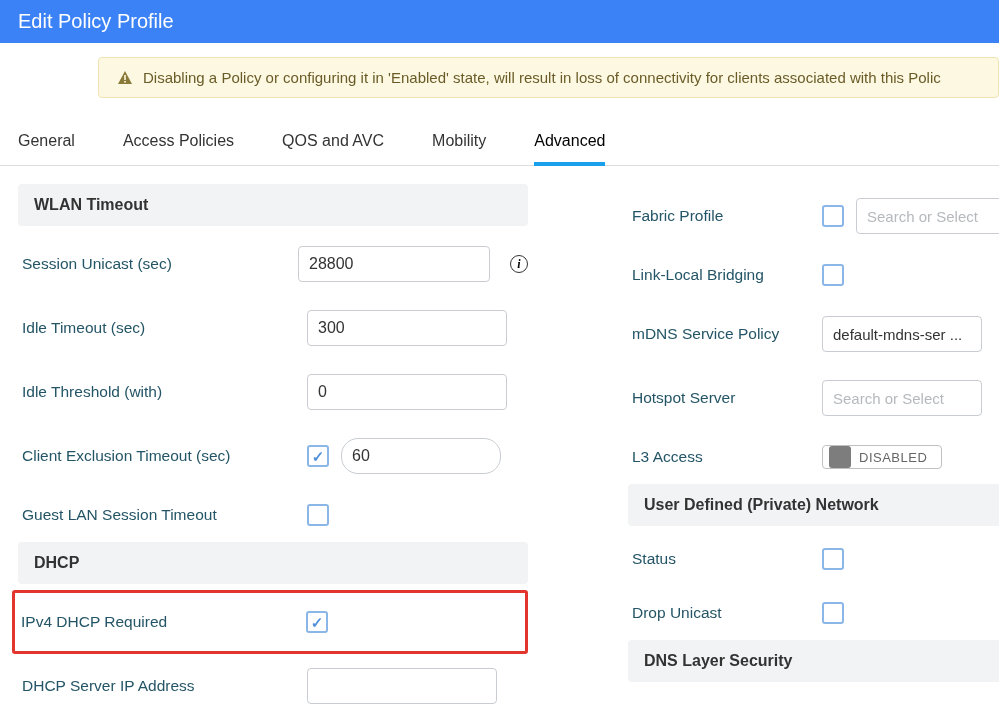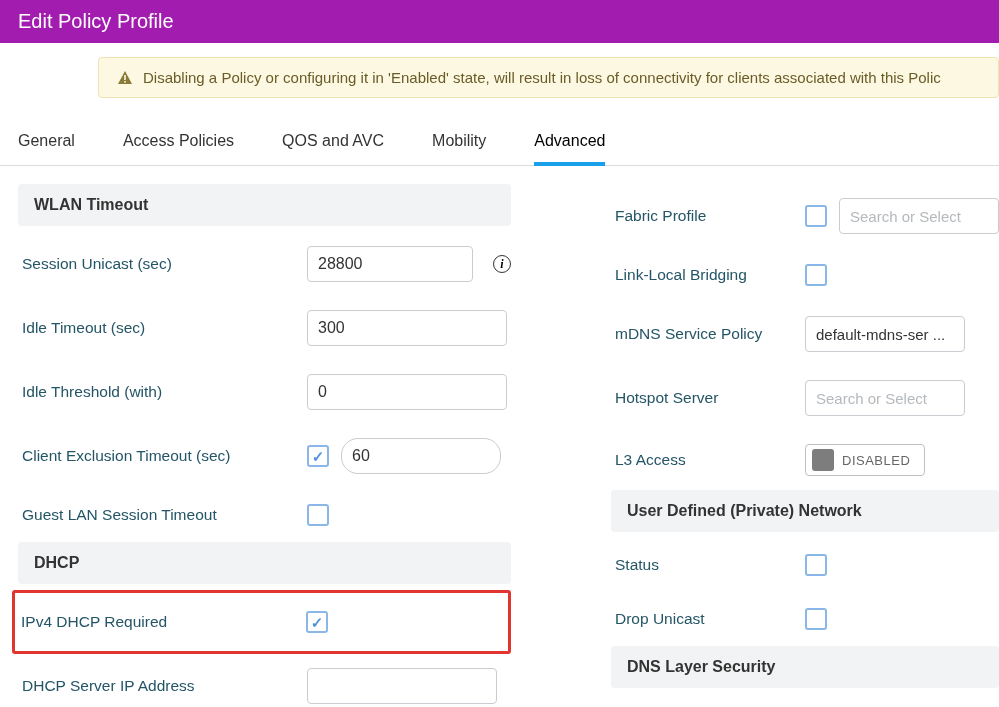--- a/index.html
+++ b/index.html
@@ -1,40 +1,40 @@
 <!DOCTYPE html>
 <html><head>
 <meta charset="utf-8">
 <style>
   * { box-sizing: border-box; margin: 0; padding: 0; }
   body { font-family: -apple-system, BlinkMacSystemFont, "Segoe UI", Arial, sans-serif; background: #fff; overflow: hidden; width: 999px; }
-  .titlebar { background: #a21caf; color: #fff; padding: 10px 18px; font-size: 20px; font-weight: 400; }
+  .titlebar { background: #3b82f6; color: #fff; padding: 10px 18px; font-size: 20px; font-weight: 400; }
   .alert { margin: 14px 0 0 98px; background: #fdf8e2; border: 1px solid #f0e3b1; border-radius: 4px; padding: 11px 18px; color: #6a5c28; font-size: 15px; display: flex; align-items: center; gap: 10px; }
   .alert svg { flex-shrink: 0; }
   .tabs { display: flex; gap: 48px; padding: 34px 0 0 18px; border-bottom: 1px solid #dcdcdc; }
   .tab { color: #333; font-size: 16px; padding: 0 0 12px 0; cursor: pointer; }
   .tab.active { color: #000; font-weight: 500; border-bottom: 4px solid #1aa0ea; margin-bottom: -1px; }
   .content { display: flex; padding: 18px 0 0 18px; gap: 100px; }
   .col { flex: 1; }
   .col-left { max-width: 510px; }
   .section-header { background: #f2f3f4; border-radius: 4px; padding: 12px 16px; font-weight: 600; color: #333; font-size: 16px; margin-bottom: 6px; }
   .row { display: flex; align-items: center; padding: 14px 0 14px 4px; min-height: 54px; }
   .row-label { width: 285px; color: #245566; font-size: 15.5px; }
   .row-control { display: flex; align-items: center; gap: 12px; }
-  input[type=text].tf { border: 1px solid #c9cdd1; border-radius: 4px; height: 36px; padding: 0 10px; font-size: 16px; color: #333; width: 166px; }
+  input[type=text].tf { border: 1px solid #c9cdd1; border-radius: 4px; height: 36px; padding: 0 10px; font-size: 16px; color: #333; width: 192px; }
   input[type=text].tf::placeholder { color: #b5b9bd; }
   .tf-wide { width: 200px !important; }
   .cbox { width: 22px; height: 22px; border: 2px solid #8bb6e8; border-radius: 3px; display: inline-flex; align-items: center; justify-content: center; background: #fff; cursor: pointer; }
   .cbox.checked::after { content: "✓"; color: #4f8fdc; font-size: 15px; font-weight: bold; line-height: 1; }
   .info-icon { width: 18px; height: 18px; border: 1.5px solid #333; border-radius: 50%; display: inline-flex; align-items: center; justify-content: center; font-family: Georgia, serif; font-style: italic; font-size: 12px; font-weight: bold; margin-left: 8px; }
   .highlight-box { border: 3px solid #e2352e; border-radius: 3px; padding: 2px 0; margin-left: -6px; padding-left: 6px; }
   .col-right .row-label { width: 190px; }
   .select-like { border: 1px solid #c9cdd1; border-radius: 4px; height: 36px; padding: 0 10px; font-size: 15px; width: 160px; display: flex; align-items: center; color: #b5b9bd; cursor: pointer; }
   .select-like.filled { color: #333; }
-  .toggle-pill { border: 1px solid #c0c0c0; border-radius: 4px; width: 120px; height: 32px; display: flex; align-items: center; padding: 0 6px; gap: 8px; cursor: pointer; }
+  .toggle-pill { border: 1px solid #c0c0c0; border-radius: 4px; width: 120px; height: 24px; display: flex; align-items: center; padding: 0 6px; gap: 8px; cursor: pointer; }
   .toggle-knob { width: 22px; height: 22px; background: #7d7d7d; border-radius: 3px; }
   .toggle-text { color: #666; font-size: 13px; letter-spacing: 0.5px; }
 </style>
 </head>
 <body>
 
 <div class="titlebar">Edit Policy Profile</div>
 
 <div class="alert">
   <svg width="16" height="16" viewBox="0 0 16 16">

